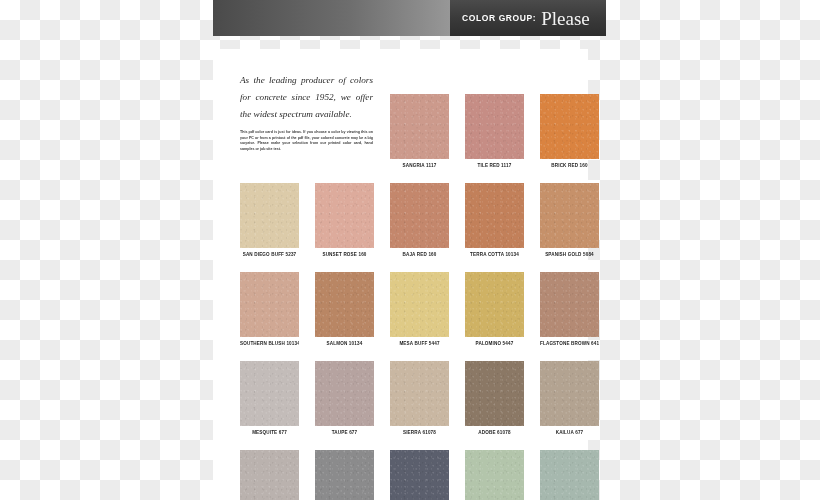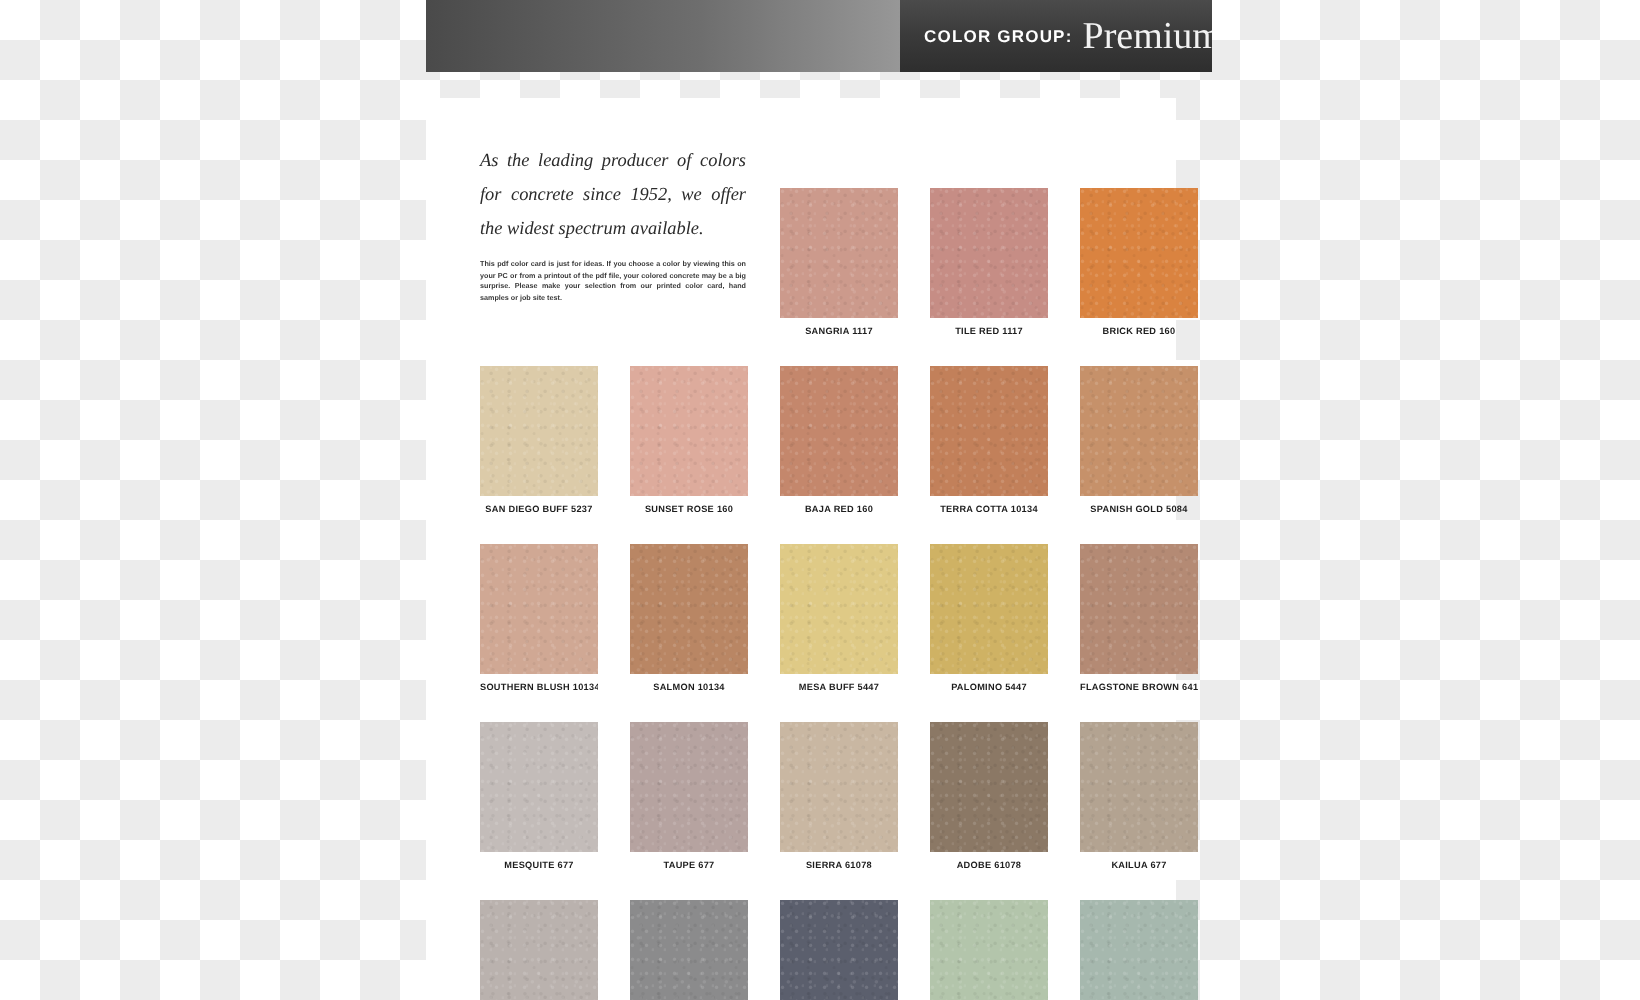--- a/index.html
+++ b/index.html
@@ -171,21 +171,21 @@
   }
 </style>
 </head>
 <body>
 
 <div class="card">
 
   <div class="header-bar">
     <div class="header-title-panel">
       <span class="hdr-label">COLOR GROUP:</span>
-      <span class="hdr-name">Premium</span>
+      <span class="hdr-name">Please</span>
     </div>
   </div>
 
   <div class="card-body">
     <div class="sheet">
 
       <div class="intro">
         <p class="intro-head">As the leading producer of colors for concrete since 1952, we offer the widest spectrum available.</p>
         <p class="intro-fine">This pdf color card is just for ideas. If you choose a color by viewing this on your PC or from a printout of the pdf file, your colored concrete may be a big surprise. Please make your selection from our printed color card, hand samples or job site test.</p>
       </div>

